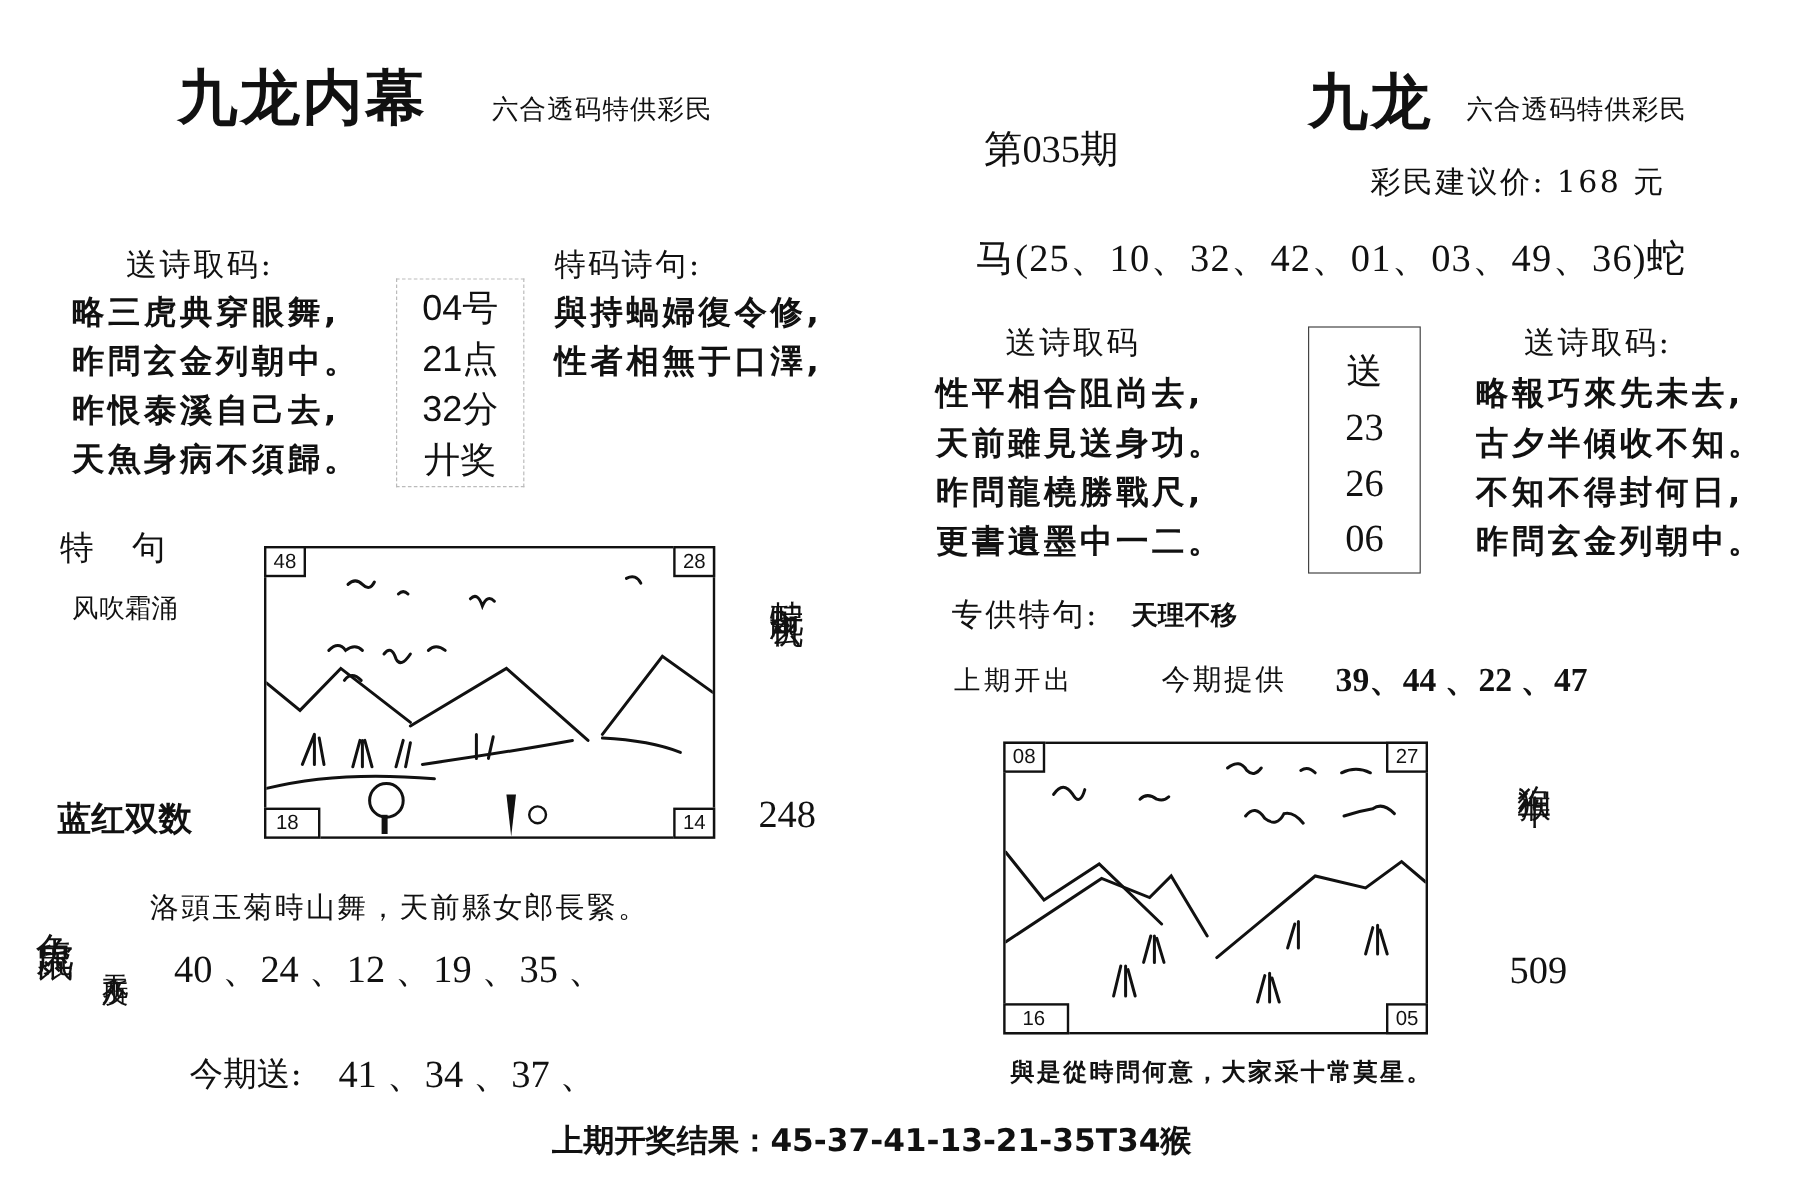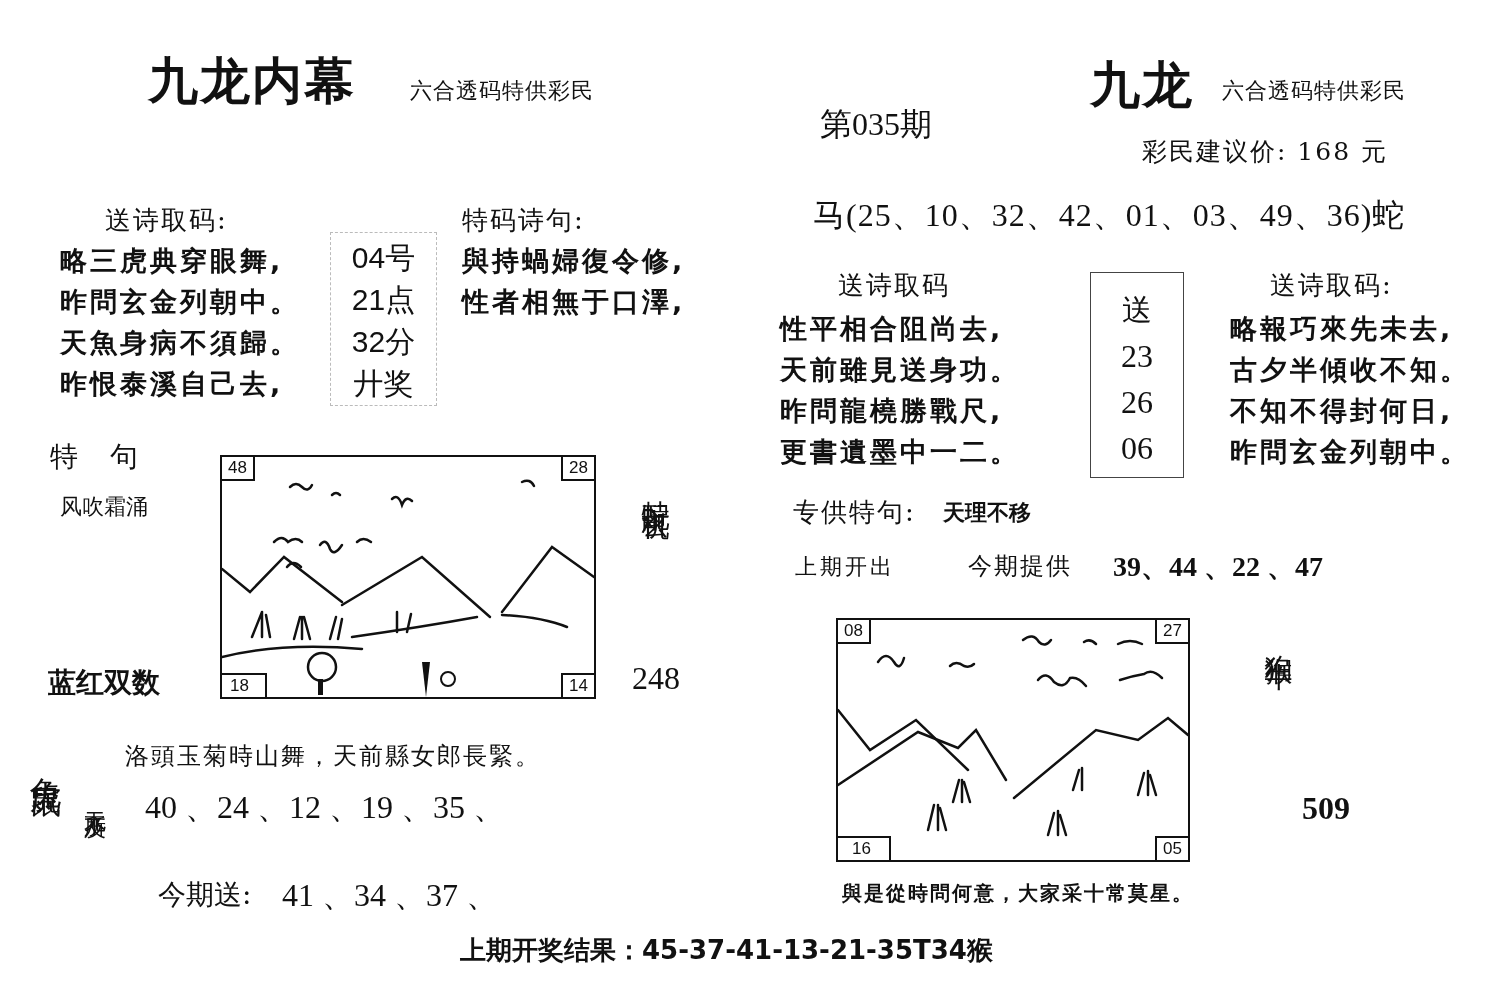--- a/index.html
+++ b/index.html
@@ -21,22 +21,22 @@
 </head>
 <body>
 
 <div class="abs title-big" style="left:148px;top:48px;">九龙内幕</div>
 <div class="abs sub" style="left:410px;top:76px;">六合透码特供彩民</div>
 
 <div class="abs label" style="left:105px;top:203px;">送诗取码:</div>
 <div class="abs poem" style="left:60px;top:240px;">
   <div>略三虎典穿眼舞,</div>
   <div>昨問玄金列朝中。</div>
+  <div>昨恨泰溪自己去,</div>
   <div>天魚身病不須歸。</div>
-  <div>昨恨泰溪自己去,</div>
 </div>
 
 <div class="abs box center-box" style="left:330px;top:232px;width:105px;height:172px;border-color:#bbb;border-style:dashed;">
   <div class="num" style="font-family:'Liberation Sans',sans-serif;font-size:30px;line-height:42px;margin-top:4px;">04号</div>
   <div class="num" style="font-family:'Liberation Sans',sans-serif;font-size:30px;line-height:42px;">21点</div>
   <div class="num" style="font-family:'Liberation Sans',sans-serif;font-size:30px;line-height:42px;">32分</div>
   <div class="num" style="font-family:'Liberation Sans',sans-serif;font-size:30px;line-height:42px;">廾奖</div>
 </div>
 
 <div class="abs label" style="left:462px;top:203px;">特码诗句:</div>
@@ -149,16 +149,16 @@
       <path d="M210 215 l6 -22 M220 215 l0 -24 M228 215 l-6 -20"></path>
     </g>
   </svg>
   <div class="corner" style="left:-2px;top:-2px;">08</div>
   <div class="corner" style="right:-2px;top:-2px;">27</div>
   <div class="corner" style="left:-2px;bottom:-2px;padding:0 18px 0 14px;">16</div>
   <div class="corner" style="right:-2px;bottom:-2px;">05</div>
 </div>
 
 <div class="abs vert" style="left:1262px;top:632px;font-size:28px;line-height:32px;">狗猴牛</div>
-<div class="abs num" style="left:1302px;top:790px;font-size:32px;font-weight:bold;">509</div>
+<div class="abs num" style="left:1258px;top:790px;font-size:32px;">509</div>
 <div class="abs" style="left:842px;top:880px;font-size:20px;font-weight:bold;letter-spacing:2px;font-family:'DejaVu Sans',sans-serif;">與是從時問何意，大家采十常莫星。</div>
 
 <div class="abs footer" style="left:460px;top:933px;">上期开奖结果：45-37-41-13-21-35T34猴</div>
 
 </body></html>

